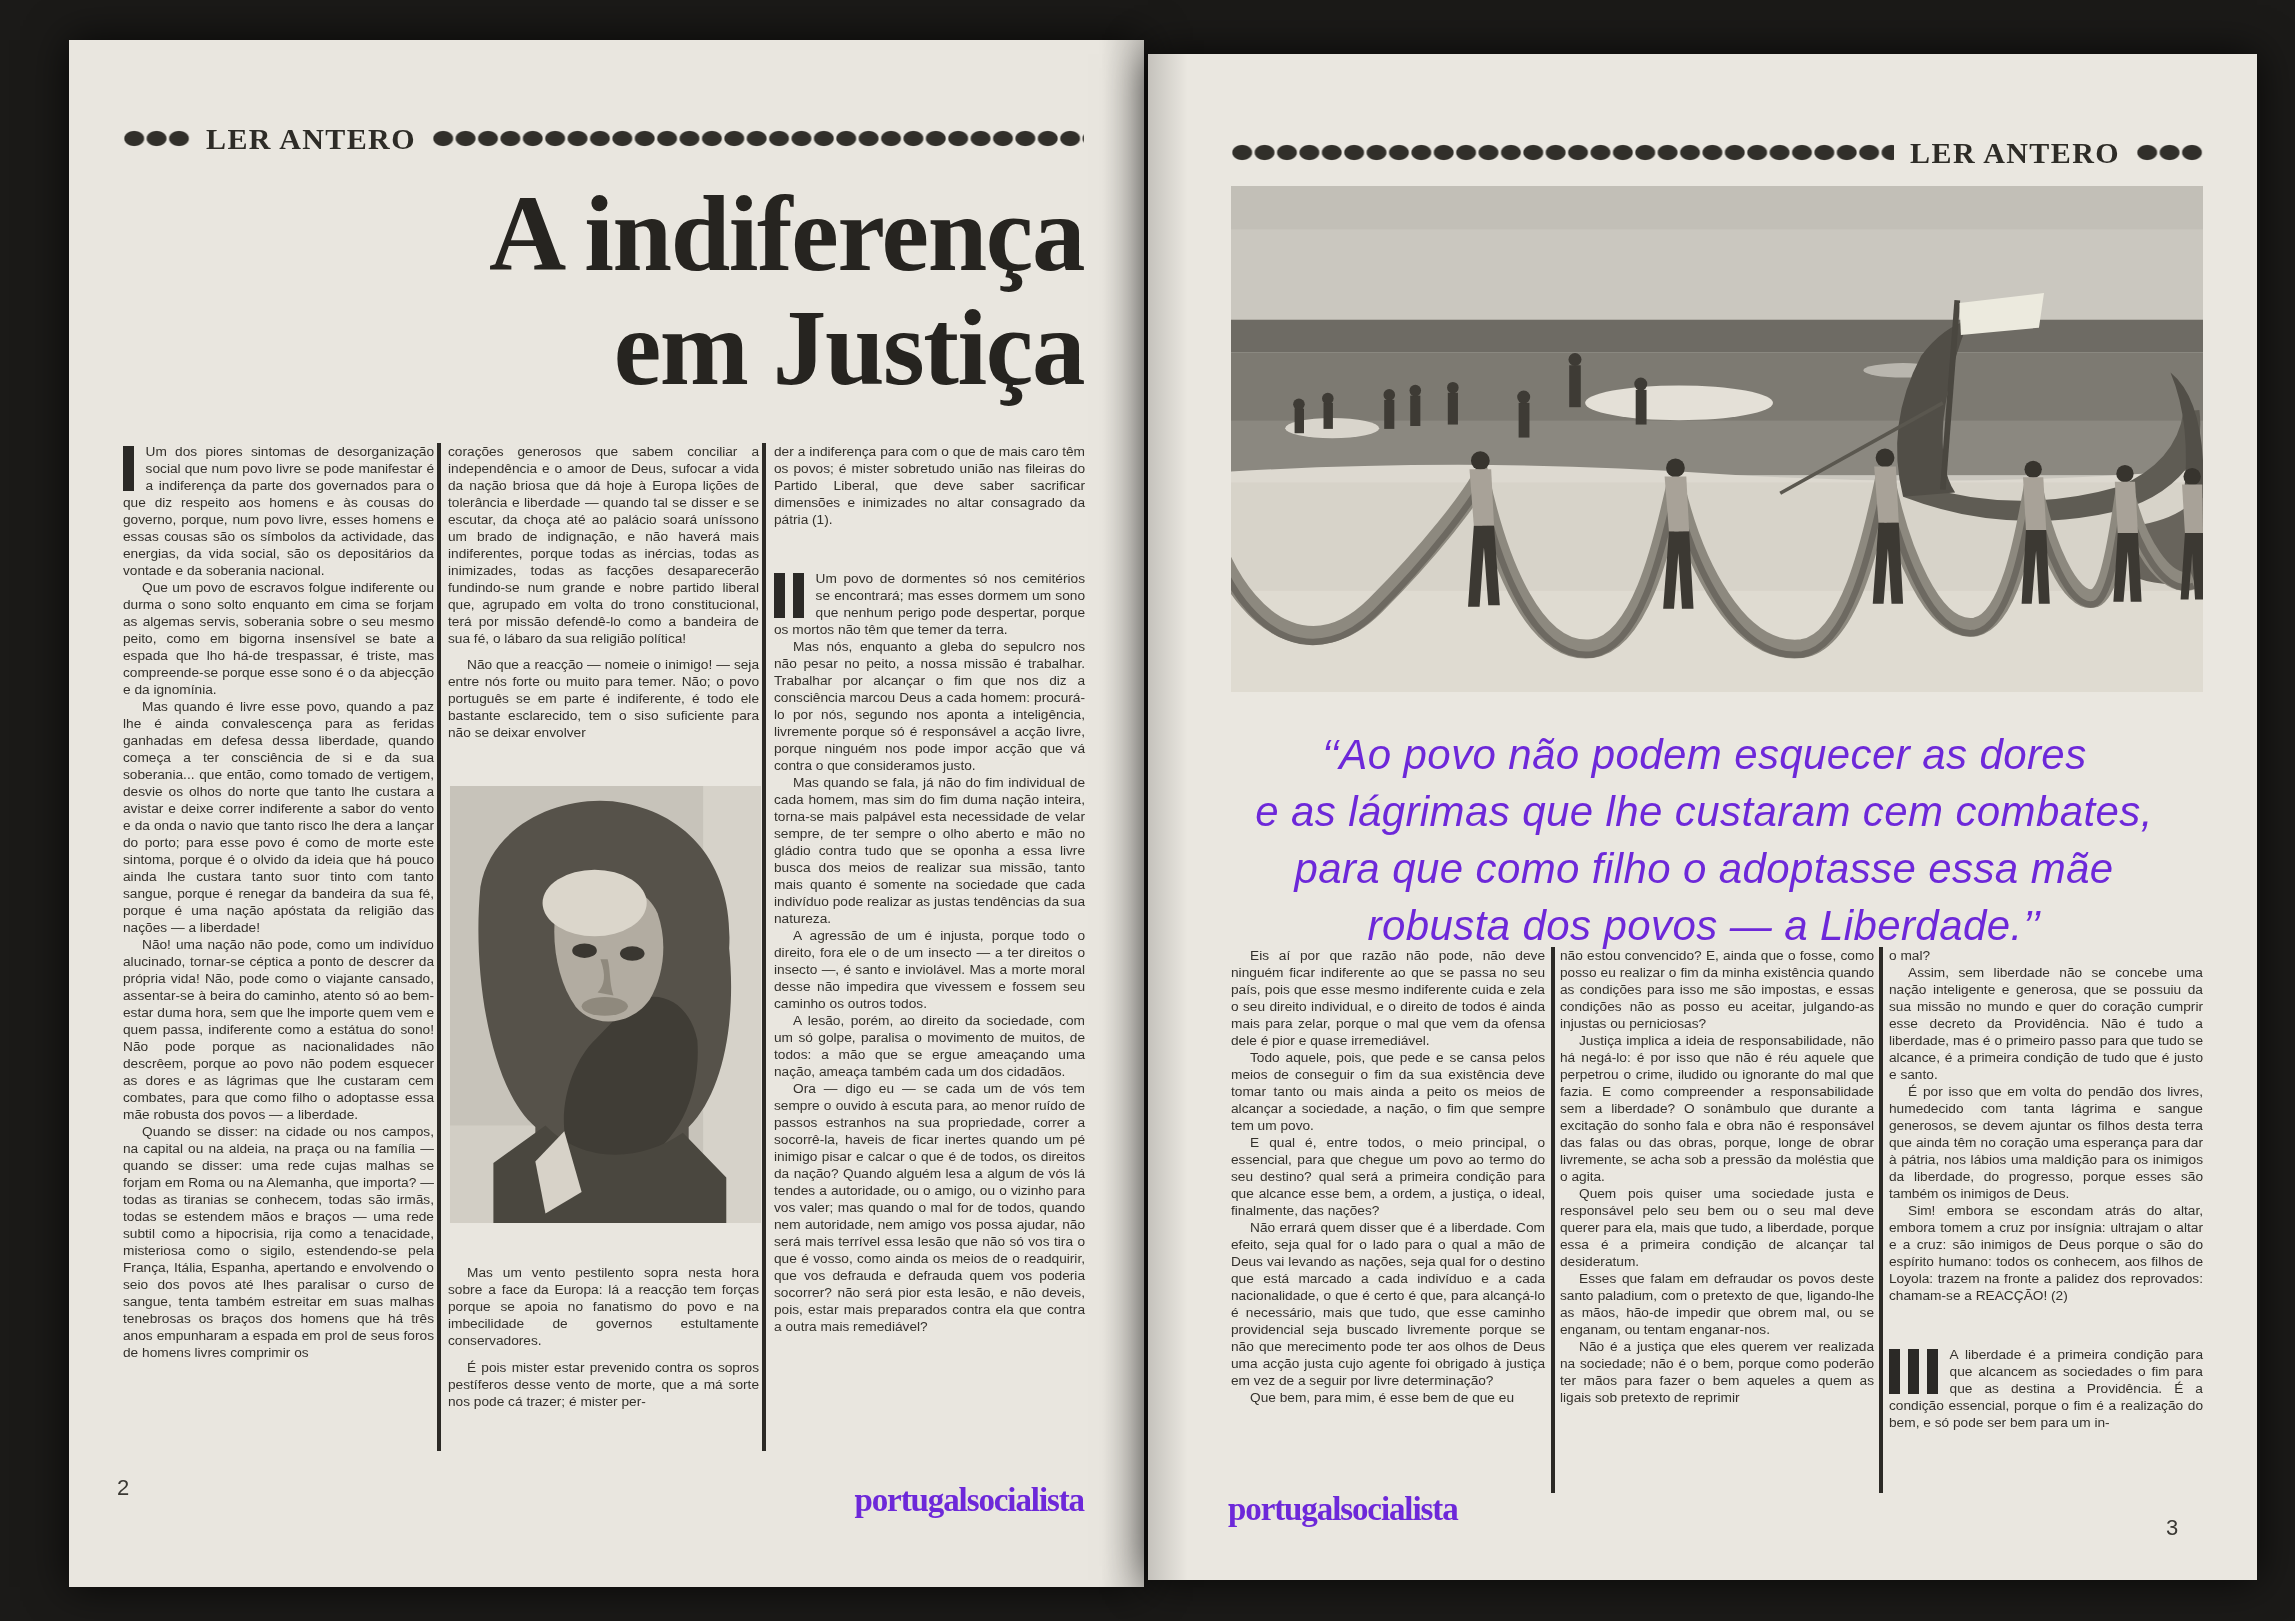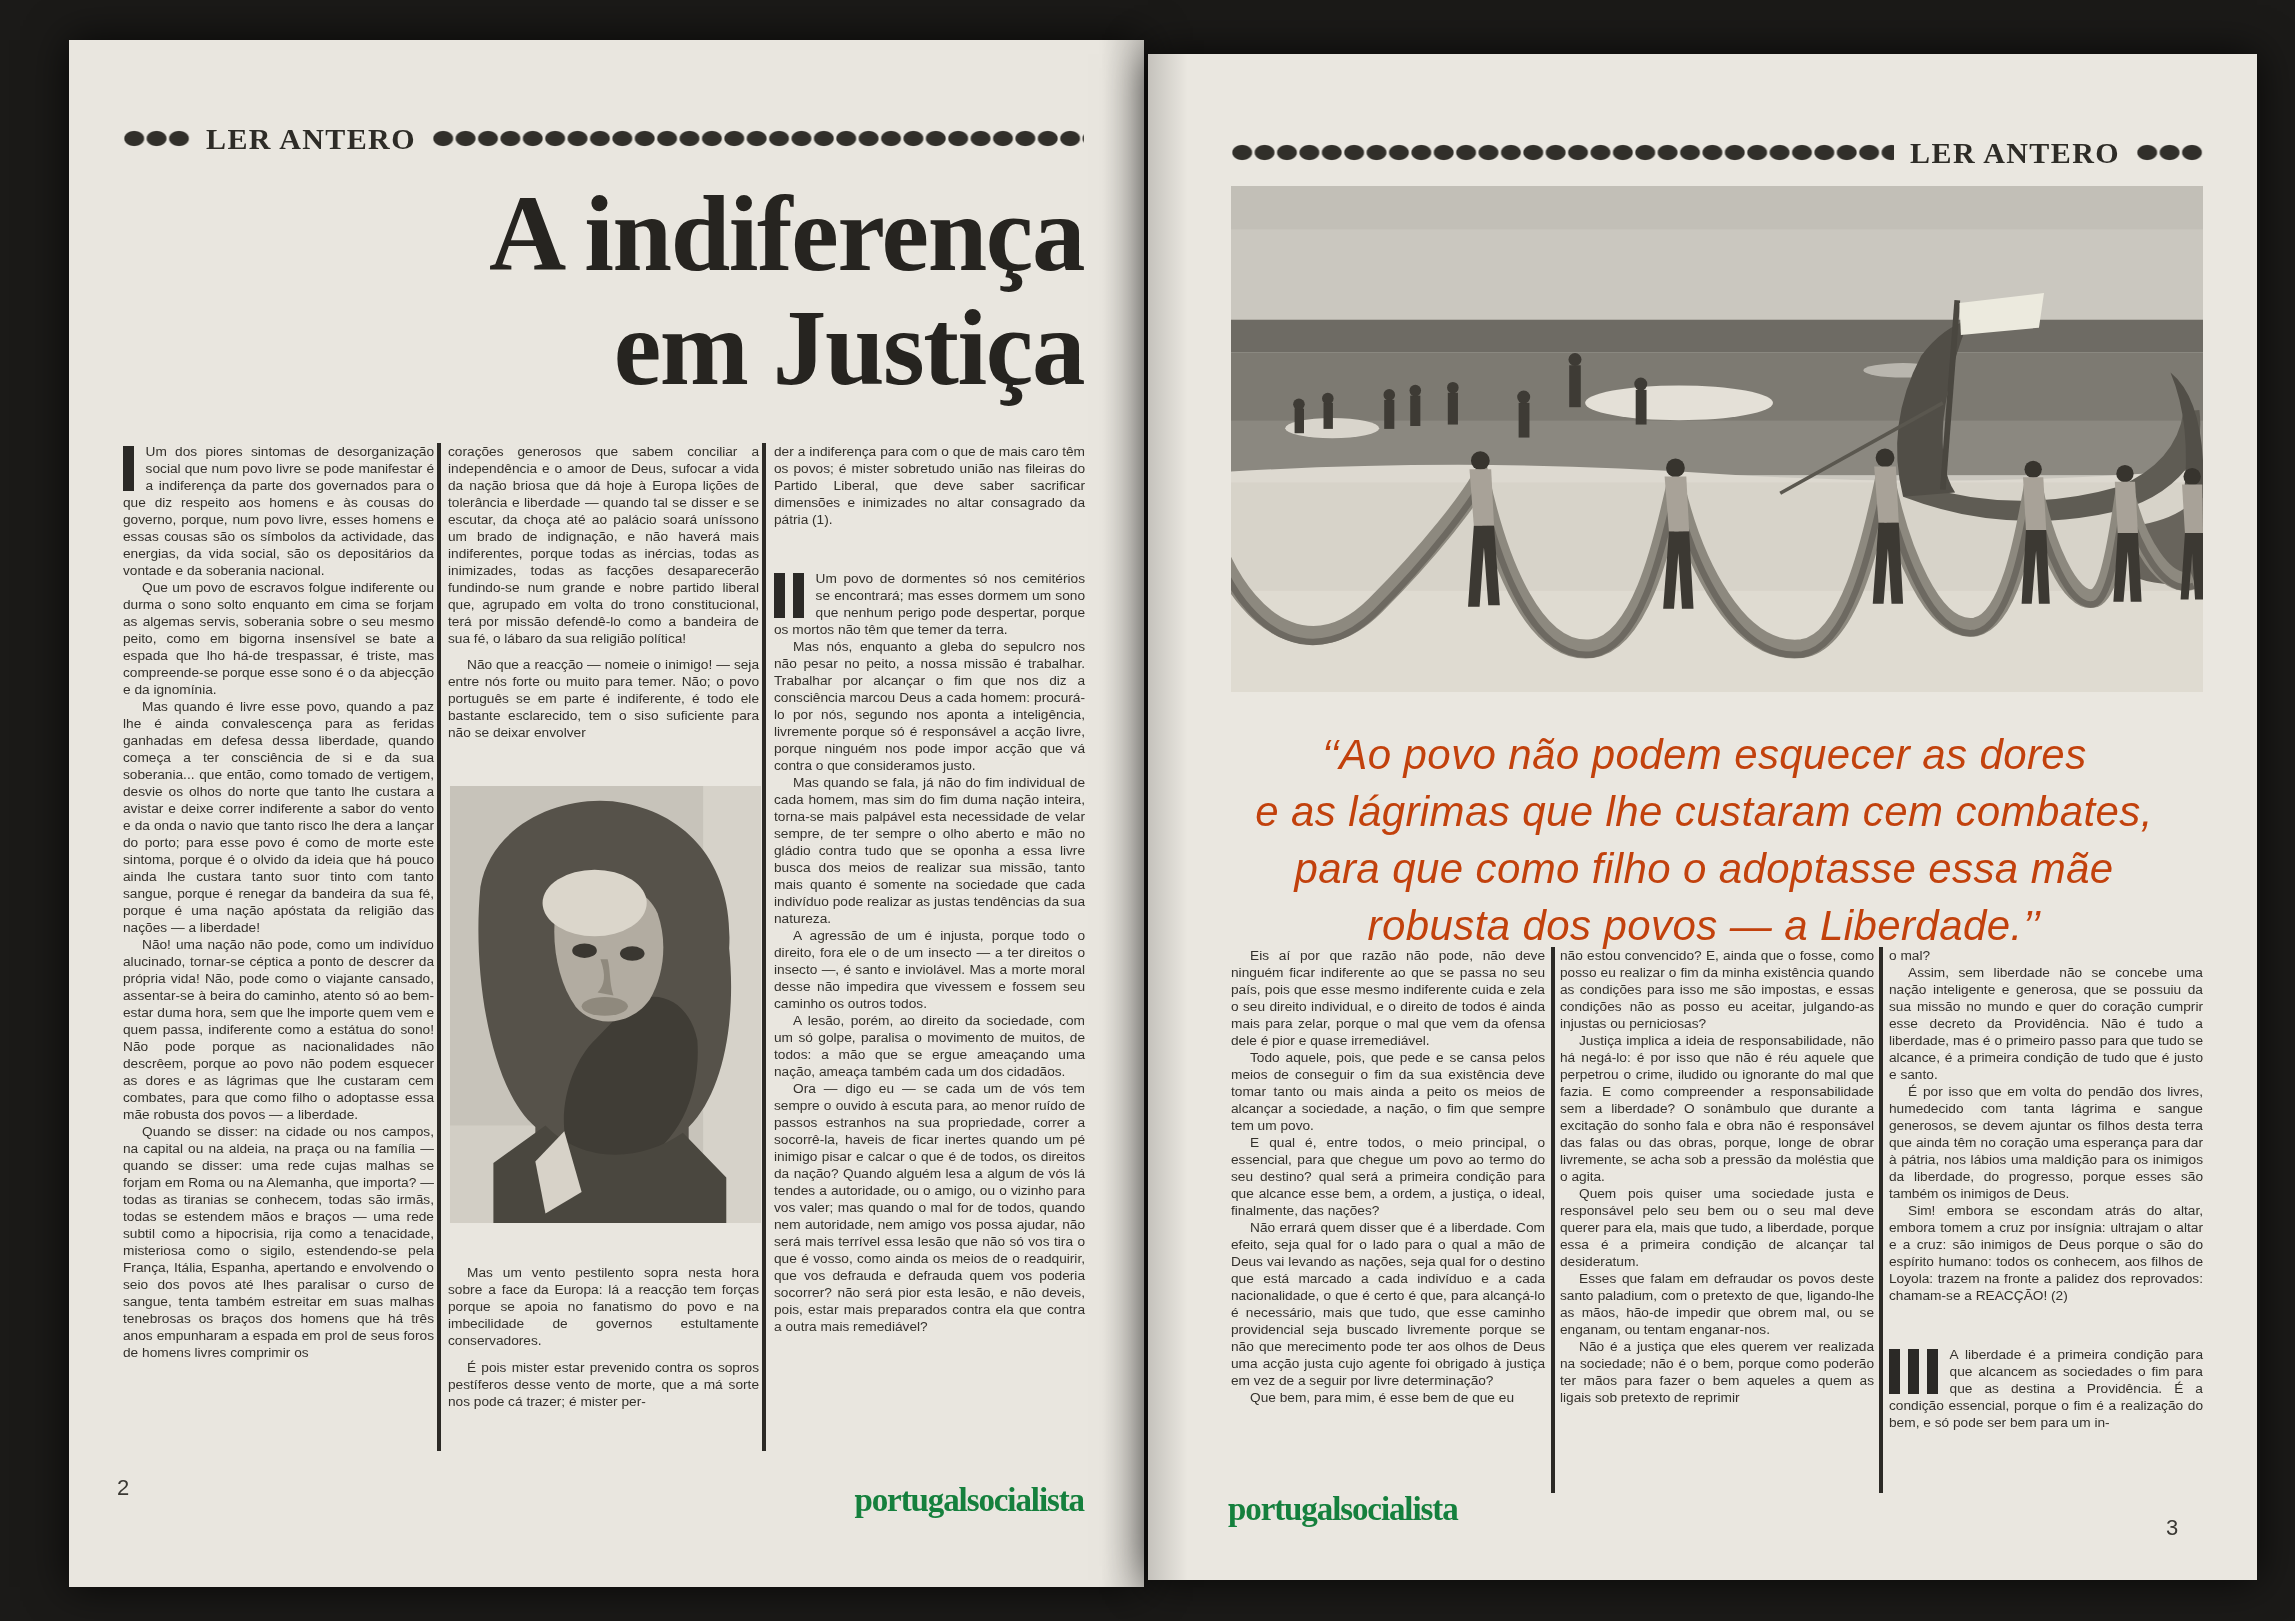--- a/index.html
+++ b/index.html
@@ -44,26 +44,26 @@
 
   .secmark{float:left;display:flex;gap:8px;margin:2.9px 11.6px 2.9px 0;}
   .secmark i{display:block;width:11px;height:45px;background:#2b2926;}
 
   
   .photo{position:absolute;}
   .photo svg{display:block;width:100%;height:100%;}
 
   
   .quote{position:absolute;text-align:center;font-style:italic;font-size:42px;
-    line-height:57px;color:#c2410c;letter-spacing:0.4px;}
+    line-height:57px;color:#6d28d9;letter-spacing:0.4px;}
 
   
   .pagenum{position:absolute;font-size:22px;color:#3a3833;}
   .brand{position:absolute;font-family:"Liberation Serif",serif;font-weight:bold;
-    font-size:33px;letter-spacing:-1.1px;color:#15803d;}
+    font-size:33px;letter-spacing:-1.1px;color:#6d28d9;}
 </style>
 </head>
 <body>
 
 <div class="page" id="page-left">
 
   <div class="hdr-row" style="left:54px;top:84px;width:961px;">
     <span class="dots" style="width:67px;"></span>
     <span class="hdr-label">LER ANTERO</span>
     <span class="dots fill"></span>

